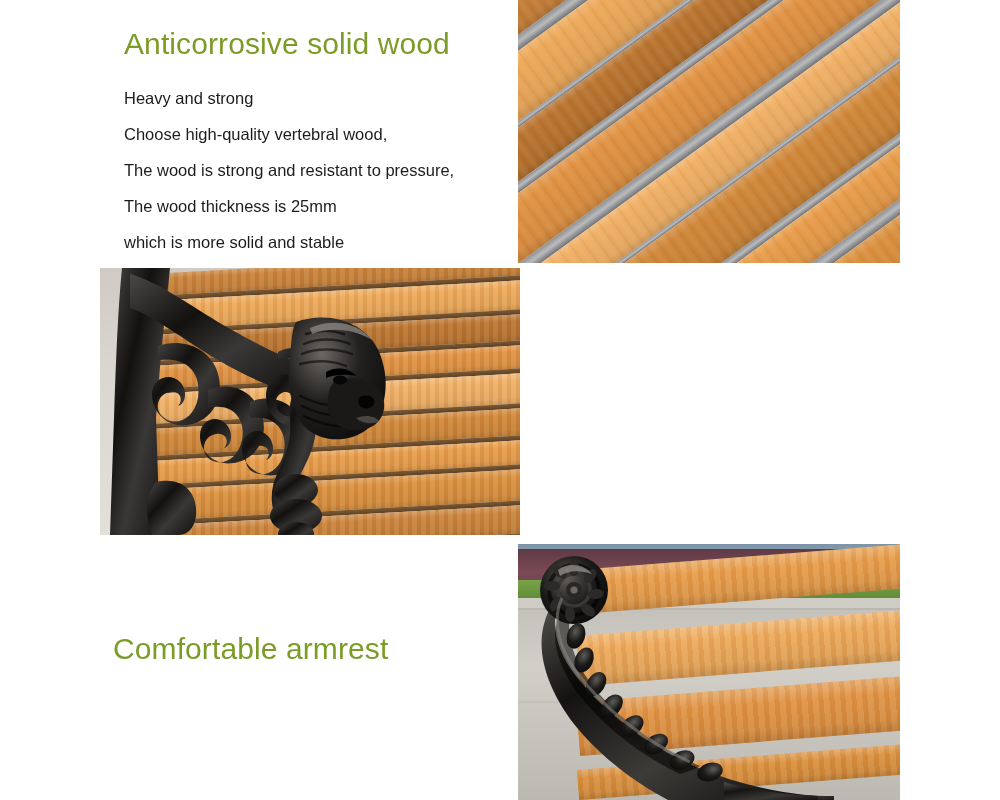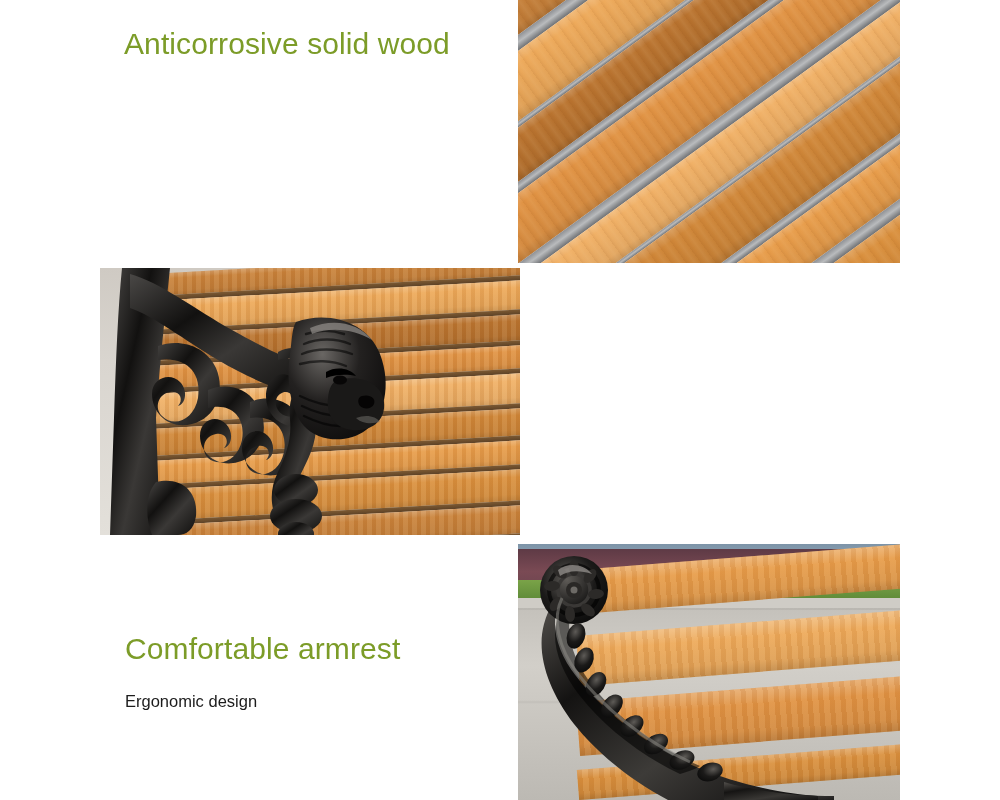--- a/index.html
+++ b/index.html
@@ -37,21 +37,21 @@
   }
   .feature-line {
     font-size: 16.5px;
     line-height: 36px;
     color: #1c1c1c;
     white-space: nowrap;
   }
 
   #block-wood   { left: 124px; top: 26px; }
   #block-design { left: 530px; top: 328px; }
-  #block-arm    { left: 125px; top: 631px; }
+  #block-arm    { left: 113px; top: 631px; }
   #block-design .feature-lines { margin-top: 14px; }
   #block-arm .feature-lines    { margin-top: 16px; }
   #block-arm .feature-line,
   #block-design .feature-line { }
 
   
   .photo {
     position: absolute;
     overflow: hidden;
     background: #ffffff;
@@ -154,20 +154,27 @@
       rgba(150,85,25,.09) 0 5px, rgba(255,238,205,.09) 5px 11px);
   }
 </style>
 </head>
 <body>
 
 <div id="page">
 
   <div class="feature-block" id="block-wood">
     <div class="feature-heading">Anticorrosive solid wood</div>
+    <div class="feature-lines">
+      <div class="feature-line">Heavy and strong</div>
+      <div class="feature-line">Choose high-quality vertebral wood,</div>
+      <div class="feature-line">The wood is strong and resistant to pressure,</div>
+      <div class="feature-line">The wood thickness is 25mm</div>
+      <div class="feature-line">which is more solid and stable</div>
+    </div>
   </div>
 
   <div class="photo" id="photo-slats">
     <div class="photo-inner">
       <div class="slats-stack" id="slats-stack">
           <div class="slat" style="top: -60px; height: 44px; background-color: rgb(231, 156, 74);"></div>
           <div class="gap" style="top: -16px; height: 5px;"></div>
           <div class="slat" style="top: -11px; height: 57px; background-color: rgb(217, 143, 61);"></div>
           <div class="gap" style="top: 46px; height: 9px;"></div>
           <div class="slat" style="top: 55px; height: 44px; background-color: rgb(200, 129, 58);"></div>
@@ -295,23 +302,20 @@
         </g>
       </svg>
     </div>
   </div>
 
   <div class="feature-block" id="block-design">
   </div>
 
   <div class="feature-block" id="block-arm">
     <div class="feature-heading">Comfortable armrest</div>
-    <div class="feature-lines">
-      <div class="feature-line">Ergonomic design</div>
-    </div>
   </div>
 
   <div class="photo" id="photo-arm">
     <div class="photo-inner">
       <div class="arm-sky"></div>
       <div class="arm-shrub"></div>
       <div class="arm-hedge"></div>
       <div class="arm-wall"></div>
       <div class="arm-pave"></div>
       <div id="arm-slats" style="position: absolute; left: 0px; top: 0px; width: 382px; height: 256px; overflow: hidden;">

